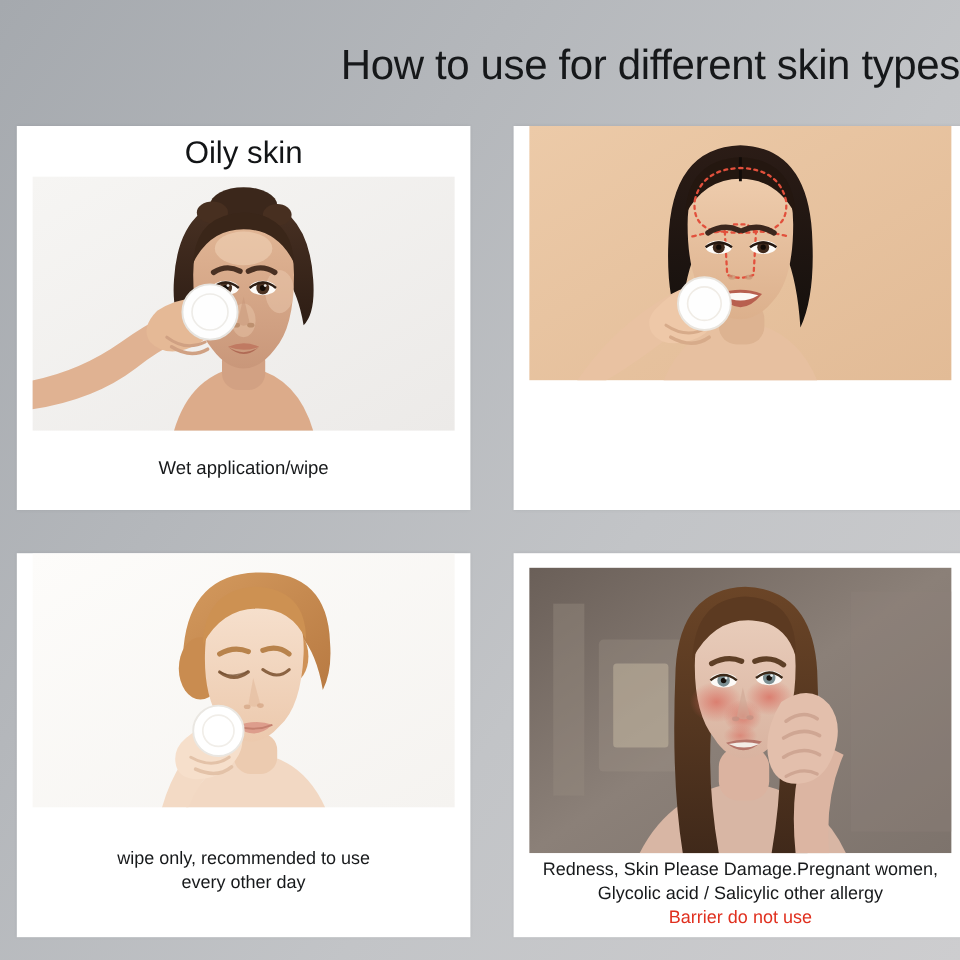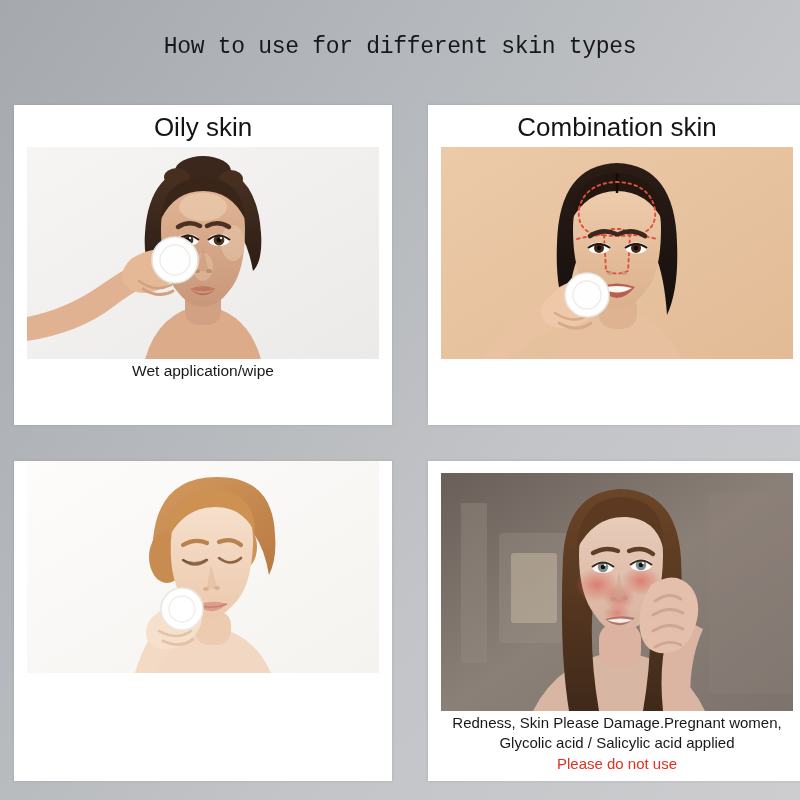--- a/index.html
+++ b/index.html
@@ -19,28 +19,27 @@
     height: 800px;
     box-sizing: border-box;
   }
 
   
   .title {
     position: absolute;
     top: 34px;
     left: 0;
     width: 800px;
-    text-align: center;
-    font-size: 23px;
+    text-align: right;
+    font-size: 35px;
     font-weight: 400;
     letter-spacing: -0.3px;
     color: #16181a;
     line-height: 1.18;
     white-space: nowrap;
-    font-family: Liberation Mono, monospace;
   }
 
   
   .grid {
     position: absolute;
     top: 105px;
     left: 14px;
     width: 772px;
     height: 665px;
     display: grid;
@@ -78,20 +77,21 @@
   .card.no-title .photo {
     margin-top: 12px;
     height: 238px;
   }
   .caption {
     flex: 1 1 auto;
     width: 100%;
     display: flex;
     flex-direction: column;
     align-items: center;
+    justify-content: center;
     text-align: center;
     font-size: 15.5px;
     color: #17191b;
     line-height: 1.35;
     padding: 2px 10px 4px;
     box-sizing: border-box;
   }
   .caption .line { display: block; white-space: nowrap; }
   .caption .warn { color: #e0301f; }
   .cap-small { font-size: 15px; }
@@ -171,21 +171,20 @@
         <ellipse cx="148" cy="113" rx="23" ry="23" fill="#fefefe"></ellipse>
         <ellipse cx="148" cy="113" rx="23" ry="23" fill="none" stroke="#e6e4e0" stroke-width="1.6"></ellipse>
         <ellipse cx="148" cy="113" rx="15" ry="15" fill="none" stroke="#eeece8" stroke-width="1.4"></ellipse>
       </svg>
       <div class="caption">
         <span class="line">Wet application/wipe</span>
       </div>
     </div>
 
     <div class="card">
-      <div class="card-title">Combination skin</div>
       <svg class="photo" viewBox="0 0 352 212" preserveAspectRatio="xMidYMid slice">
         <defs>
           <linearGradient id="c-bg" x1="0" y1="0" x2="1" y2="1">
             <stop offset="0" stop-color="#eccaa8"></stop>
               <stop offset="1" stop-color="#e2bb96"></stop>
           </linearGradient>
           <linearGradient id="c-skin" x1="0" y1="0" x2="0" y2="1">
             <stop offset="0" stop-color="#f0cfb0"></stop>
               <stop offset="1" stop-color="#dcb08c"></stop>
           </linearGradient>
@@ -287,20 +286,24 @@
         <path d="M108 212 q10 -36 34 -58 l18 16 q-22 20 -30 42 z" fill="#f3dac5"></path>
 
         <path d="M128 154 q20 -18 38 -10 q14 8 6 24 q-10 18 -30 20 q-18 2 -22 -10 q-4 -14 8 -24 z" fill="#f6dfcb"></path>
         <path d="M136 180 q18 8 30 -2" stroke="#e3c2a8" stroke-width="3" fill="none" stroke-linecap="round"></path>
         <path d="M132 170 q18 10 32 0" stroke="#e3c2a8" stroke-width="2.5" fill="none" stroke-linecap="round"></path>
 
         <ellipse cx="155" cy="148" rx="21" ry="21" fill="#ffffff"></ellipse>
         <ellipse cx="155" cy="148" rx="21" ry="21" fill="none" stroke="#eae7e2" stroke-width="1.6"></ellipse>
         <ellipse cx="155" cy="148" rx="13" ry="13" fill="none" stroke="#f1eee9" stroke-width="1.4"></ellipse>
       </svg>
+      <div class="caption cap-small">
+        <span class="line">wipe only, recommended to use</span>
+        <span class="line">every other day</span>
+      </div>
     </div>
 
     <div class="card no-title">
       <svg class="photo" viewBox="0 0 352 238" preserveAspectRatio="xMidYMid slice">
         <defs>
           <linearGradient id="w-bg" x1="0" y1="0" x2="1" y2="1">
             <stop offset="0" stop-color="#6a5f58"></stop>
               <stop offset="0.5" stop-color="#8b8078"></stop>
               <stop offset="1" stop-color="#7d736c"></stop>
           </linearGradient>
@@ -361,19 +364,19 @@
 
         <path d="M222 238 q-6 -60 12 -96 l28 14 q-16 36 -12 82 z" fill="#dcb5a2"></path>
         <path d="M210 112 q24 -16 40 2 q12 16 4 40 q-8 24 -28 26 q-20 2 -26 -18 q-6 -24 10 -50 z" fill="#e3bfac"></path>
         <path d="M214 128 q14 -10 26 -2" stroke="#cfa693" stroke-width="3" fill="none" stroke-linecap="round"></path>
         <path d="M212 142 q16 -10 30 -2" stroke="#cfa693" stroke-width="3" fill="none" stroke-linecap="round"></path>
         <path d="M212 158 q16 -10 30 -2" stroke="#cfa693" stroke-width="3" fill="none" stroke-linecap="round"></path>
         <path d="M214 174 q14 -8 26 -2" stroke="#cfa693" stroke-width="2.6" fill="none" stroke-linecap="round"></path>
       </svg>
       <div class="caption cap-small">
         <span class="line">Redness, Skin Please Damage.Pregnant women,</span>
-        <span class="line">Glycolic acid / Salicylic acid applied</span>
-        <span class="line warn">Please do not use</span>
+        <span class="line">Glycolic acid / Salicylic other allergy</span>
+        <span class="line warn">Barrier do not use</span>
       </div>
     </div>
 
   </div>
 </div>
 
 </body></html>

